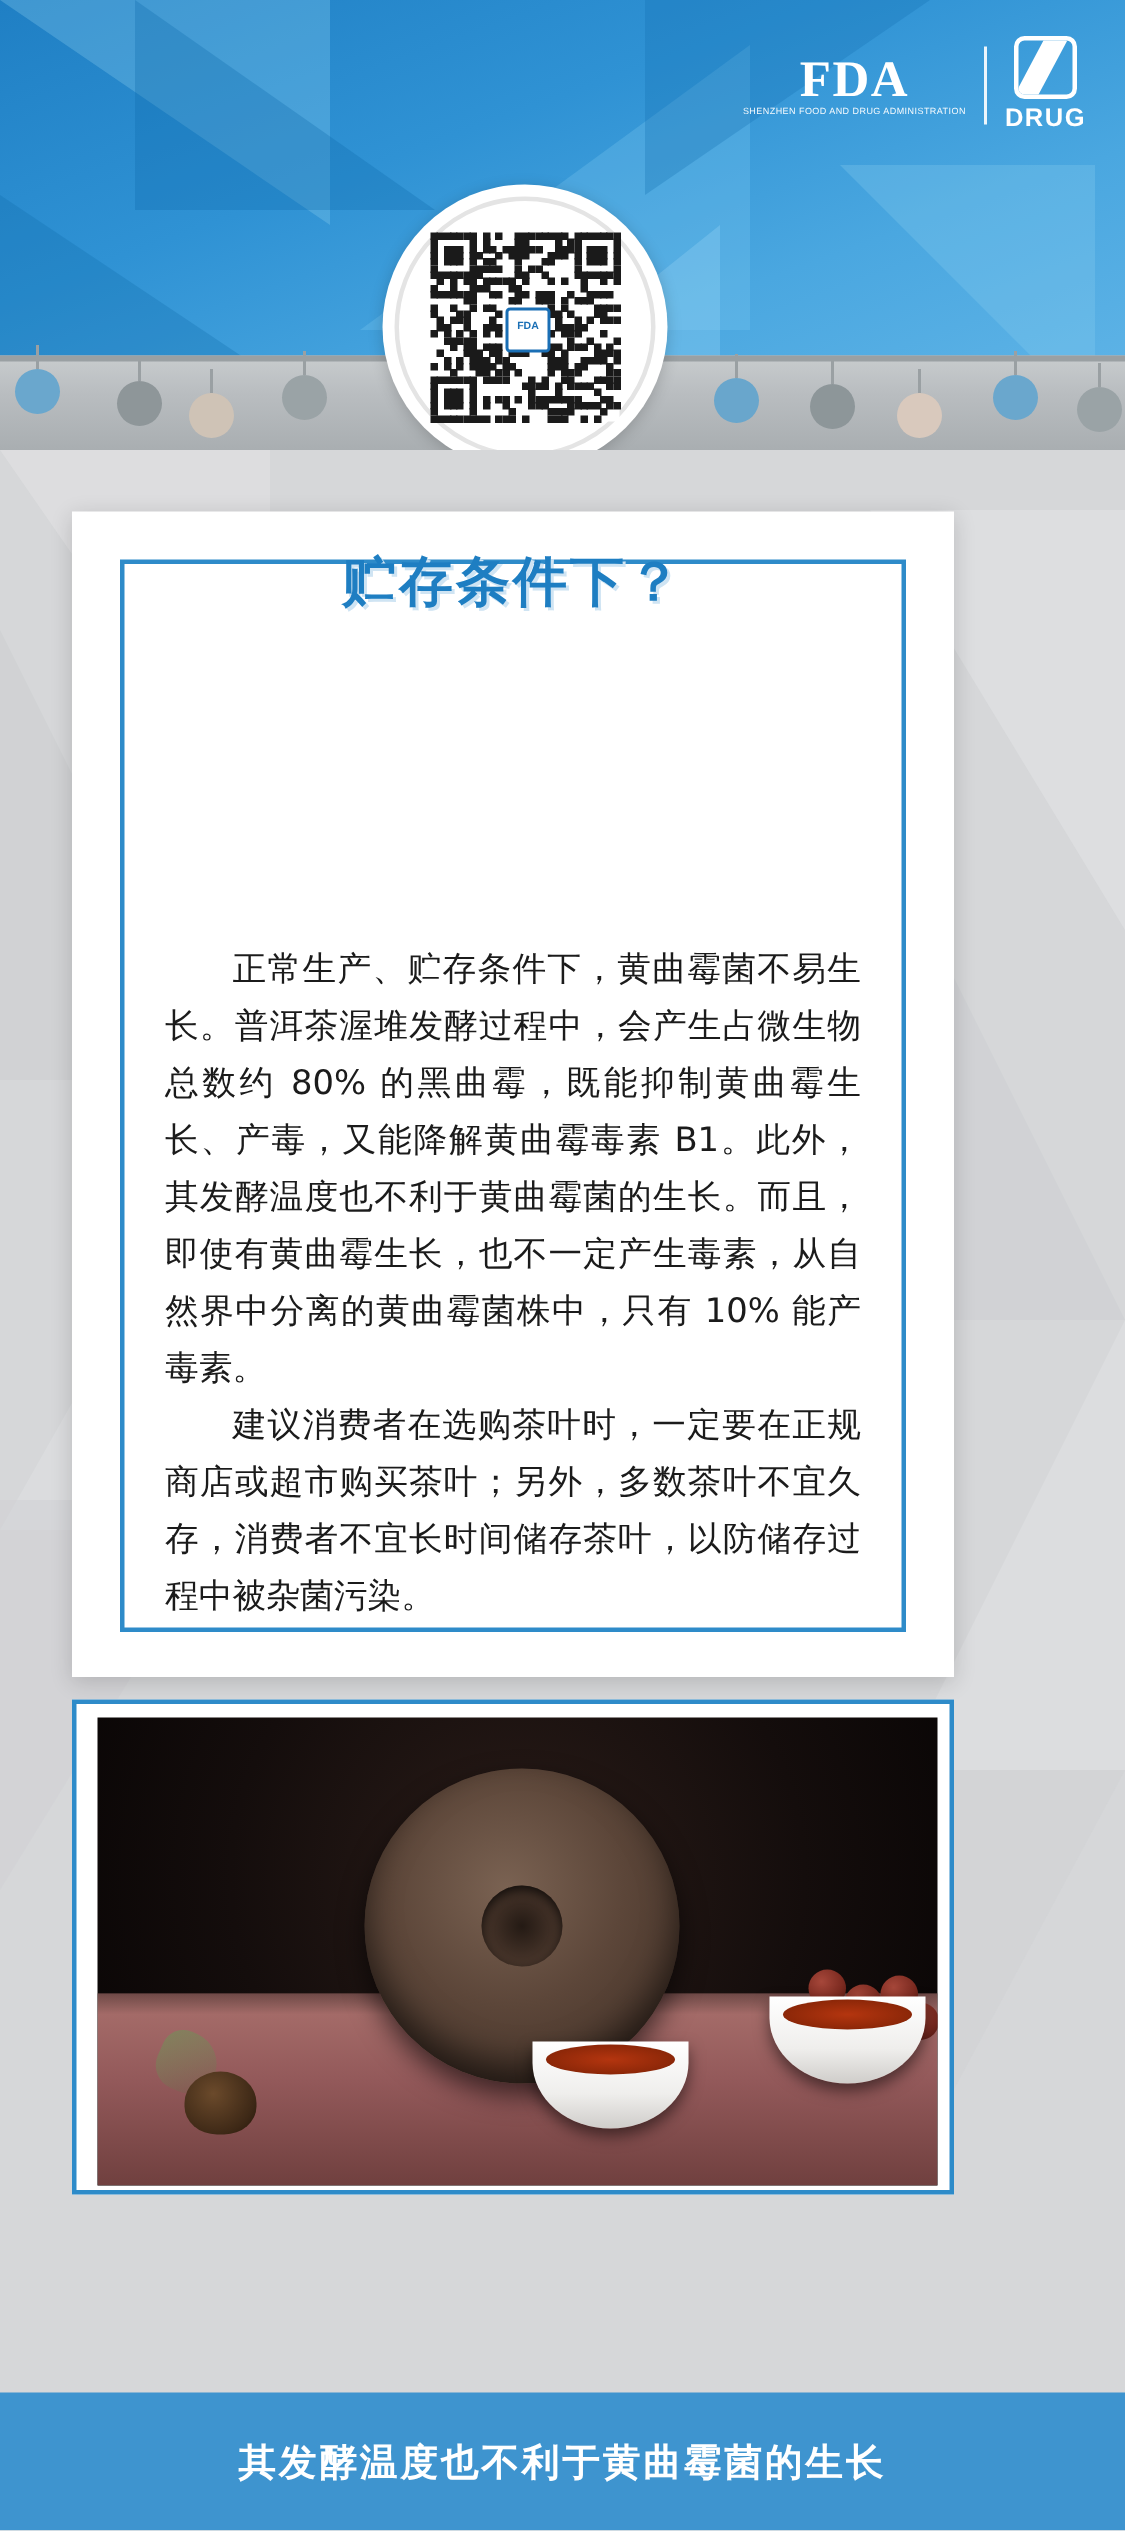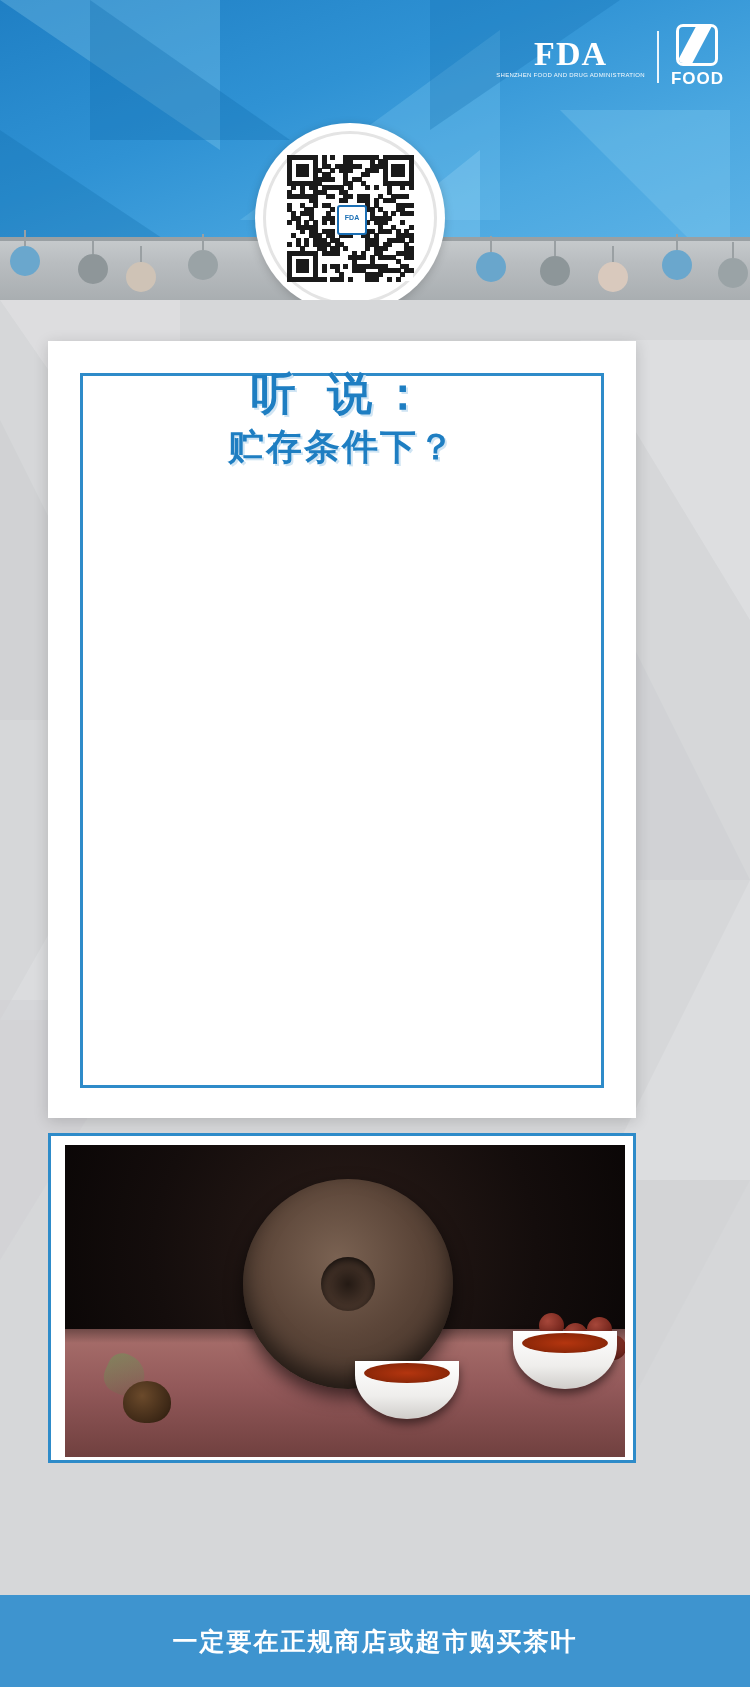--- a/index.html
+++ b/index.html
@@ -360,21 +360,21 @@
     <div class="facet f7"></div>
 
     <div class="logos">
       <div class="fda-left">
         <div class="fda-wreath">FDA</div>
         <div class="fda-sub">SHENZHEN  FOOD AND DRUG ADMINISTRATION</div>
       </div>
       <div class="logo-div"></div>
       <div class="sist">
         <div class="sist-mark"></div>
-        <div class="sist-text">FOOD</div>
+        <div class="sist-text">DRUG</div>
       </div>
     </div>
 
     <div class="band">
       <div class="band-line"></div>
     </div>
     <div class="dot" style="left:10px;background:#6aa7cd;"></div>
     <div class="dot" style="left:78px;background:#8e9699;top:254px;"></div>
     <div class="dot" style="left:126px;background:#cfc3b6;top:262px;"></div>
     <div class="dot" style="left:188px;background:#9aa3a6;top:250px;"></div>
@@ -804,26 +804,27 @@
     <div class="bfacet b5"></div>
     <div class="bfacet b6"></div>
     <div class="bfacet b7"></div>
     <div class="bfacet b8"></div>
   </div>
 
   <div class="card">
     <div class="card-inner-border"></div>
 
     <div class="title-block">
-      <div class="title-main">听 说：</div>
       <div class="title-l3">贮存条件下？</div>
     </div>
 
 
     <div class="body-text">
+      <p>正常生产、贮存条件下，黄曲霉菌不易生长。普洱茶渥堆发酵过程中，会产生占微生物总数约 80% 的黑曲霉，既能抑制黄曲霉生长、产毒，又能降解黄曲霉毒素 B1。此外，其发酵温度也不利于黄曲霉菌的生长。而且，即使有黄曲霉生长，也不一定产生毒素，从自然界中分离的黄曲霉菌株中，只有 10% 能产毒素。</p>
+      <p>建议消费者在选购茶叶时，一定要在正规商店或超市购买茶叶；另外，多数茶叶不宜久存，消费者不宜长时间储存茶叶，以防储存过程中被杂菌污染。</p>
     </div>
   </div>
 
   <div class="photo-frame">
     <div class="photo">
       <div class="cloth"></div>
       <div class="puer"></div>
       <div class="sprig"></div>
       <div class="pinecone"></div>
       <div class="beads">
@@ -833,15 +834,15 @@
         <div class="bead" style="top:26px;left:14px;"></div>
         <div class="bead" style="top:32px;left:42px;"></div>
         <div class="bead" style="top:22px;left:68px;"></div>
       </div>
       <div class="cup cup2"></div>
       <div class="cup cup1"></div>
     </div>
   </div>
 
   <div class="footer">
-    <div class="footer-text">一定要在正规商店或超市购买茶叶</div>
+    <div class="footer-text">其发酵温度也不利于黄曲霉菌的生长</div>
   </div>
 </div>
 
 </body></html>

